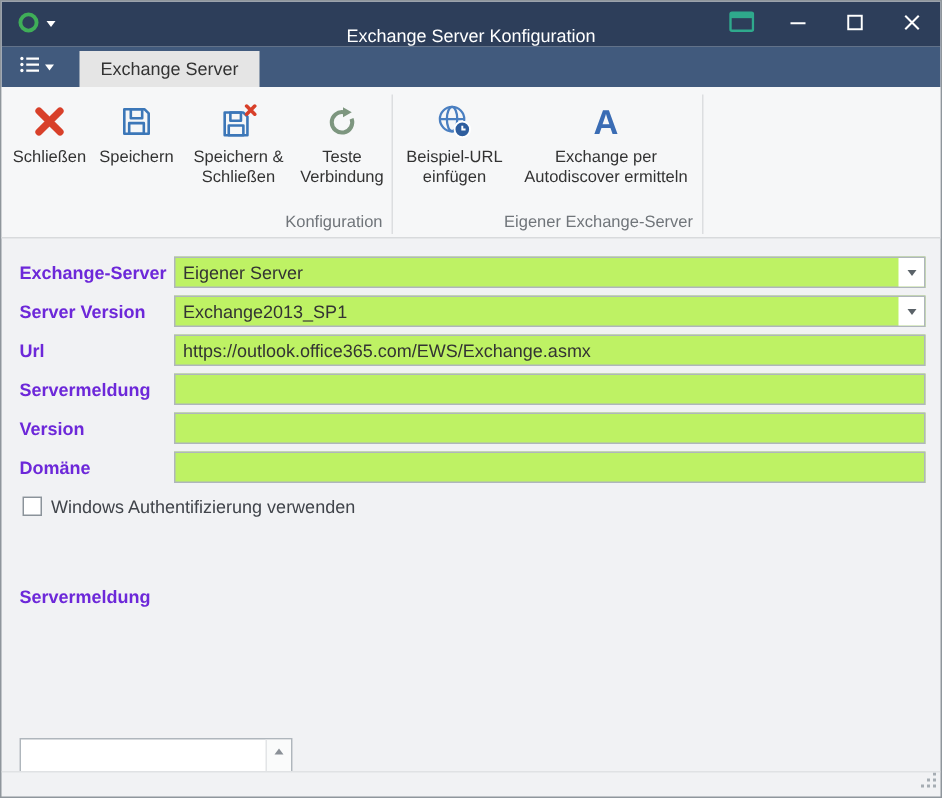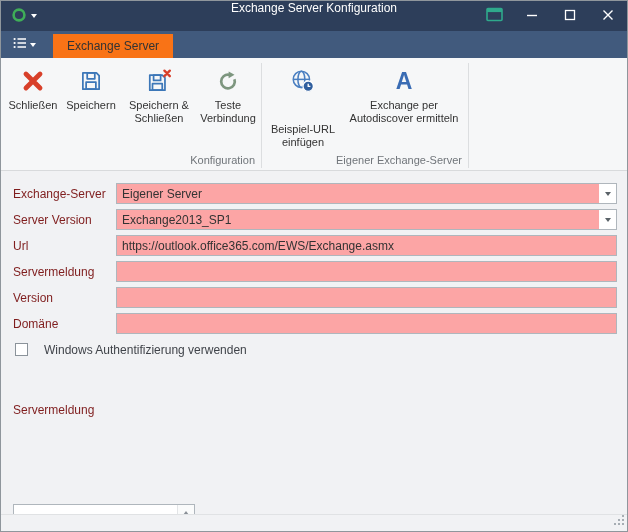--- a/index.html
+++ b/index.html
@@ -15,21 +15,21 @@
     display: flex; flex-direction: column;
     background: #f1f2f4;
     border: 1px solid #8f969c;
     overflow: hidden;
   }
 
   
   .titlebar {
     flex: 0 0 30px; height: 30px;
     background: #2d3e5a;
-    display: flex; align-items: flex-start;
+    display: flex; align-items: flex-end;
     position: relative; color: #fff;
   }
   .app-button {
     display: flex; align-items: center; gap: 4px;
     height: 100%; padding: 0 10px; z-index: 2;
   }
   .window-title {
     position: absolute; left: 0; right: 0;
     text-align: center; font-size: 12px; color: #fff;
     pointer-events: none;
@@ -56,21 +56,21 @@
     background: #415a7d;
     display: flex; align-items: flex-end;
   }
   .menu-btn {
     height: 27px; width: 46px;
     display: flex; align-items: center; justify-content: center; gap: 3px;
   }
   .tab {
     height: 24px; margin-left: 6px; padding: 0 14px;
     display: flex; align-items: center;
-    background: #f97316; color: #333; font-size: 12px;
+    background: #e5e5e5; color: #333; font-size: 12px;
   }
 
   
   .ribbon {
     flex: 0 0 101px;
     background: #f6f7f8;
     border-bottom: 1px solid #d8dadc;
     display: flex; align-items: stretch;
     padding: 2px 2px 0 2px;
   }
@@ -86,43 +86,43 @@
   }
   .rbtn .lbl {
     font-size: 11px; line-height: 13px; text-align: center; color: #333;
   }
   .rlabel {
     font-size: 11px; color: #70757a; text-align: right;
     padding: 3px 6px 4px 6px; white-space: nowrap;
   }
   .rsep { width: 1px; background: #dcdee0; margin: 3px 0 2px 0; }
   .bw56 { width: 56px; } .bw60 { width: 60px; } .bw76 { width: 76px; }
-  .bw62 { width: 62px; } .bw78 { width: 78px; gap: 24px; } .bw106 { width: 106px; }
+  .bw62 { width: 62px; } .bw78 { width: 78px; } .bw106 { width: 106px; }
   .bw124 { width: 124px; }
   .ltrA {
     font-size: 23px; font-weight: 700; color: #3a6cb4; line-height: 1;
     font-family: "Liberation Sans", sans-serif;
   }
 
   
   .form { flex: 1; padding: 12px 10px 0 12px; overflow: hidden; }
   .frow { display: flex; align-items: center; margin-bottom: 5px; }
-  .flabel { flex: 0 0 103px; width: 103px; color: #7f1d1d; }
+  .flabel { flex: 0 0 103px; width: 103px; color: #6d28d9; font-weight: bold; }
   .ffield { flex: 1; position: relative; height: 21px; }
   .ffield input {
     width: 100%; height: 21px;
-    border: 1px solid #afb6bc; background: #fca5a5;
+    border: 1px solid #afb6bc; background: #bef264;
     padding: 0 5px; font: inherit; color: #333; outline: none;
   }
   .caret-btn {
     position: absolute; right: 1px; top: 1px;
     width: 17px; height: 19px; background: #fff;
     display: flex; align-items: center; justify-content: center;
   }
-  .chkrow { display: flex; align-items: center; gap: 16px; margin: 8px 0 0 2px; height: 15px; }
+  .chkrow { display: flex; align-items: center; gap: 6px; margin: 8px 0 0 2px; height: 15px; }
   .chk { width: 13px; height: 13px; border: 1px solid #8b939a; background: #fff; }
   .chklbl { color: #40444a; }
   .memo-row { display: flex; align-items: flex-start; margin-top: 44px; flex-direction: column; }
   .memo-row .flabel { padding-top: 2px; }
   .memo {
     flex: 1; height: 114px;
     border: 1px solid #afb6bc; background: #fff;
     display: flex; overflow: hidden;
   }
   .memo textarea {

